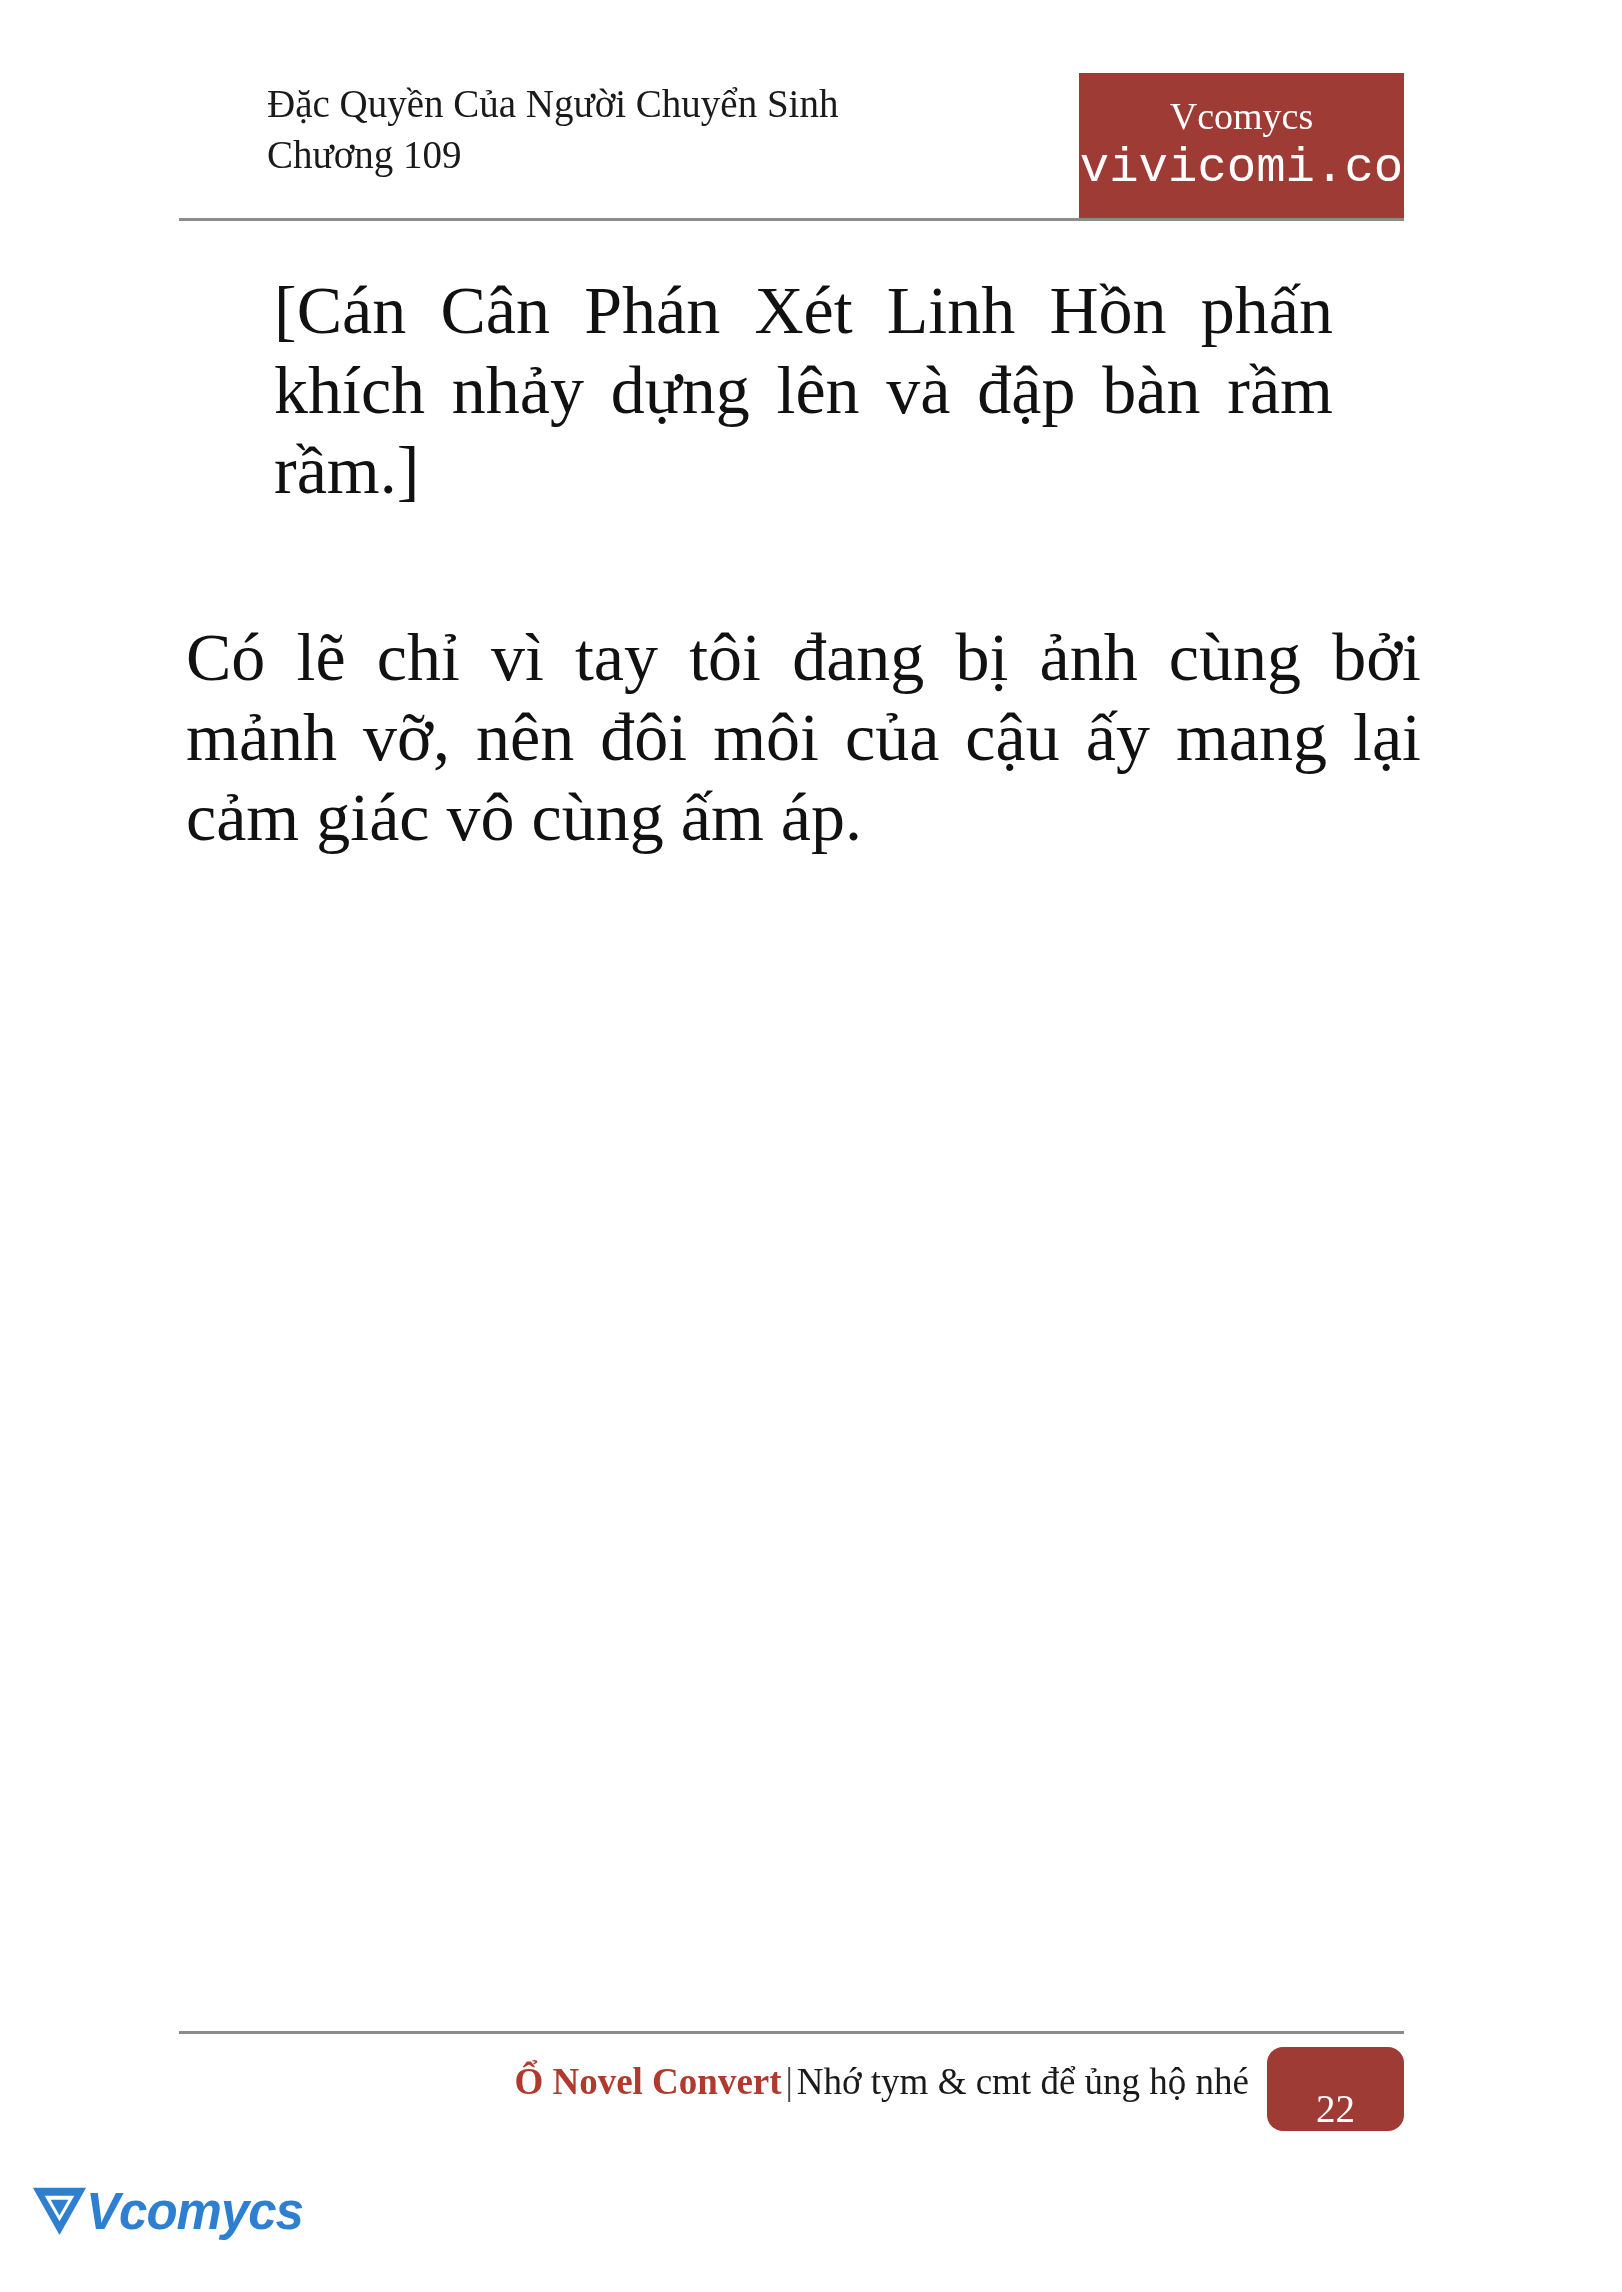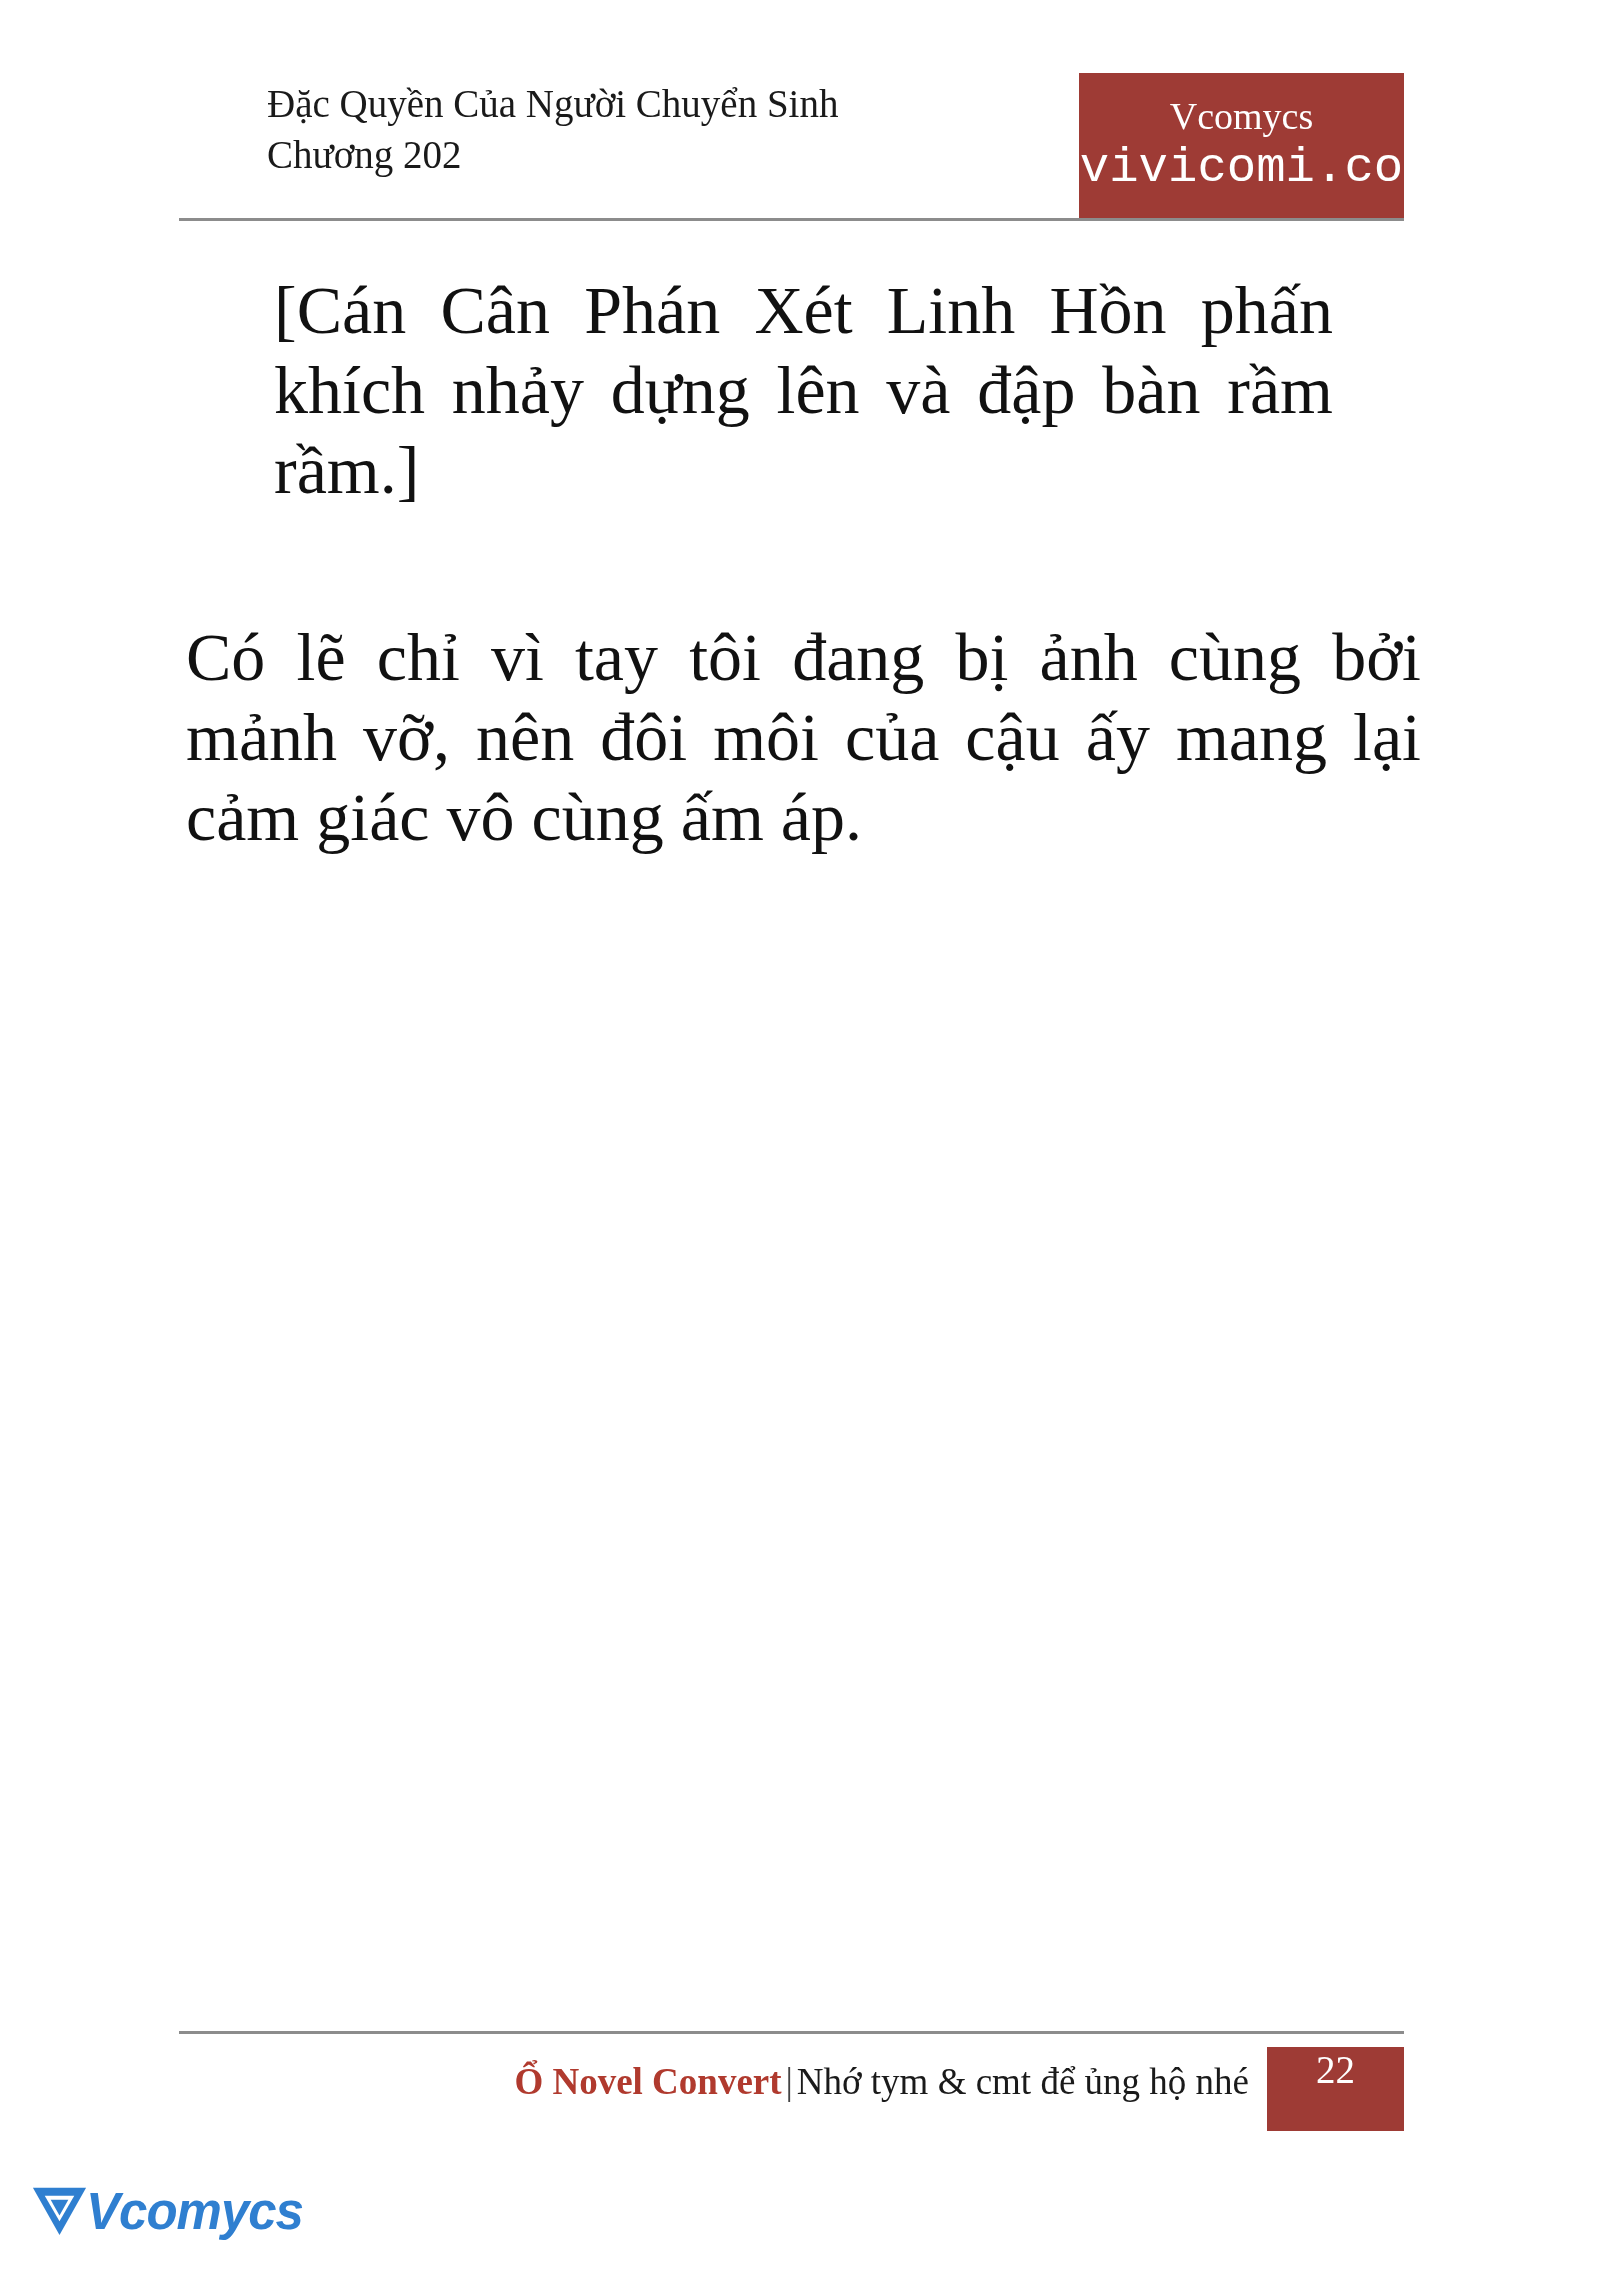--- a/index.html
+++ b/index.html
@@ -145,24 +145,25 @@
   }
   .pagenum-box {
     position: absolute;
     right: 0;
     top: -3.9px;
     width: 137px;
     height: 84px;
     background: #9e3b35;
     color: #ffffff;
     display: flex;
-    align-items: flex-start;
+    align-items: flex-end;
     justify-content: center;
     font-size: 39px;
     font-family: "Liberation Serif", serif;
+    border-radius: 16px;
   }
 
   
   .watermark {
     position: absolute;
     left: 29px;
     top: 2174px;
     width: 225px;
     height: 78px;
   }
@@ -186,21 +187,21 @@
   }
 </style>
 </head>
 <body>
 
 <div class="page">
 
   <div class="header">
     <div class="header-title">
       <span>Đặc Quyền Của Người Chuyển Sinh</span>
-      <span class="line2">Chương 202</span>
+      <span class="line2">Chương 109</span>
     </div>
     <div class="brand-box">
       <span class="b1">Vcomycs</span>
       <span class="b2">vivicomi.co</span>
     </div>
     <div class="header-rule"></div>
   </div>
 
   <div class="content">
     <p class="para indent">[Cán Cân Phán Xét Linh Hồn phấn khích nhảy dựng lên và đập bàn rầm rầm.]</p>

